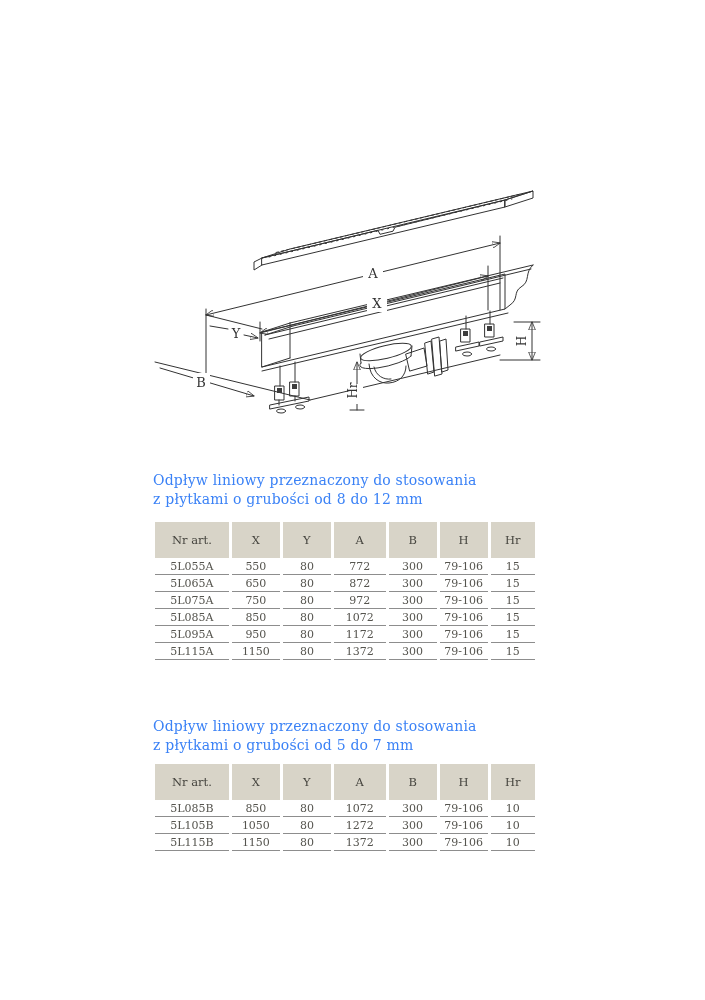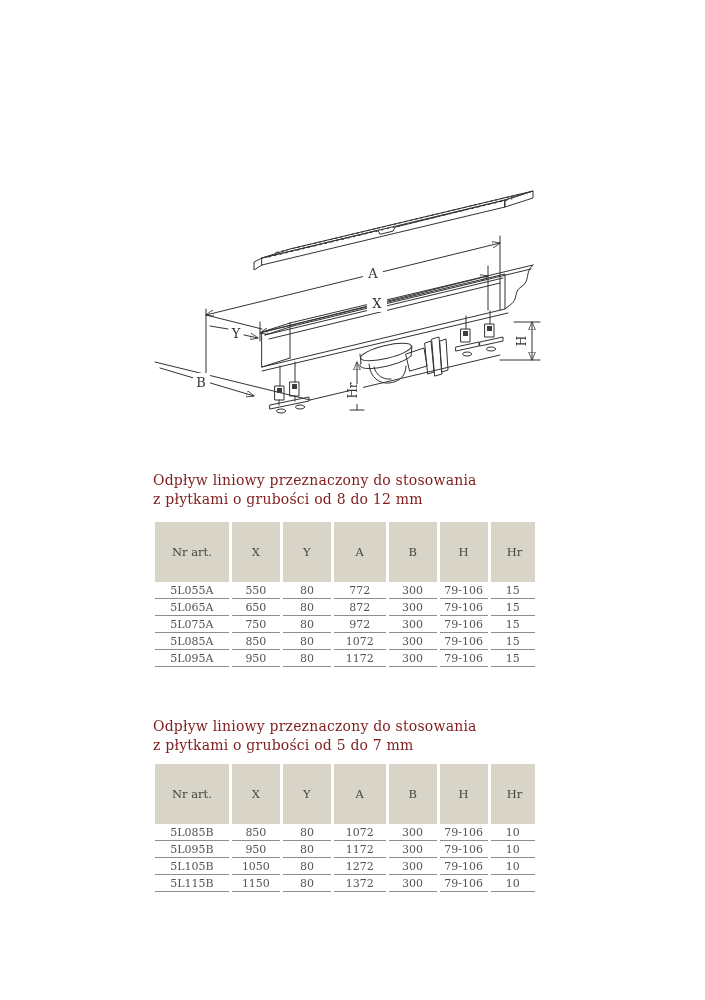--- a/index.html
+++ b/index.html
@@ -19,35 +19,35 @@
   }
   .drawing .dimtext{
     font-family:"DejaVu Serif","Liberation Serif",serif;
     fill:#333333;
   }
   .drawing .labelbg{fill:#ffffff;stroke:none;}
   .heading{
     position:absolute;left:153px;
     margin:0;font-weight:normal;
     font-size:14px;line-height:19px;
-    color:#7f1d1d;letter-spacing:0.2px;
+    color:#3b82f6;letter-spacing:0.2px;
   }
   .heading.h1{top:471px;}
   .heading.h2{top:717px;}
   table.spec{
     position:absolute;left:152px;width:386px;
     border-collapse:separate;border-spacing:3px 0;
     table-layout:fixed;
   }
   table.spec.t1{top:522px;}
   table.spec.t2{top:764px;}
   table.spec th{
     background:#d8d4c8;color:#45443e;
     font-weight:normal;font-size:11.5px;
-    height:28px;padding:16px;text-align:center;vertical-align:middle;
+    height:28px;padding:4px;text-align:center;vertical-align:middle;
   }
   table.spec td{
     color:#55544e;font-size:11px;
     height:16px;padding:0;text-align:center;vertical-align:middle;
     border-bottom:1px solid #8d8d8d;
     background:#ffffff;
   }
 </style>
 </head>
 <body>
@@ -237,20 +237,29 @@
         </tr>
         <tr>
           <td>5L095A</td>
           <td>950</td>
           <td>80</td>
           <td>1172</td>
           <td>300</td>
           <td>79-106</td>
           <td>15</td>
         </tr>
+        <tr>
+          <td>5L115A</td>
+          <td>1150</td>
+          <td>80</td>
+          <td>1372</td>
+          <td>300</td>
+          <td>79-106</td>
+          <td>15</td>
+        </tr>
       </tbody>
     </table>
 
   <h2 class="heading h2"><span>Odpływ liniowy przeznaczony do stosowania</span><br><span>z płytkami o grubości od 5 do 7 mm</span></h2>
   <table class="spec t2">
     <colgroup>
       <col style="width:20%">
         <col style="width:13%">
         <col style="width:13%">
         <col style="width:14%">
@@ -273,29 +282,20 @@
         <tr>
           <td>5L085B</td>
           <td>850</td>
           <td>80</td>
           <td>1072</td>
           <td>300</td>
           <td>79-106</td>
           <td>10</td>
         </tr>
         <tr>
-          <td>5L095B</td>
-          <td>950</td>
-          <td>80</td>
-          <td>1172</td>
-          <td>300</td>
-          <td>79-106</td>
-          <td>10</td>
-        </tr>
-        <tr>
           <td>5L105B</td>
           <td>1050</td>
           <td>80</td>
           <td>1272</td>
           <td>300</td>
           <td>79-106</td>
           <td>10</td>
         </tr>
         <tr>
           <td>5L115B</td>

